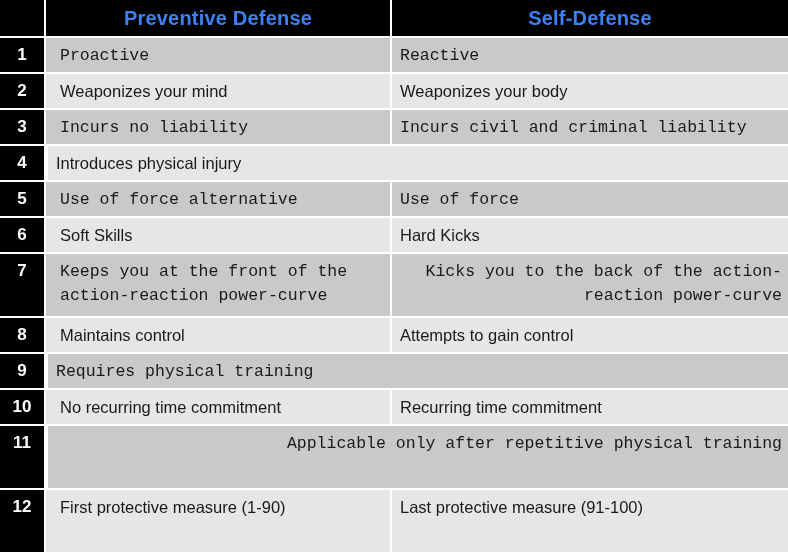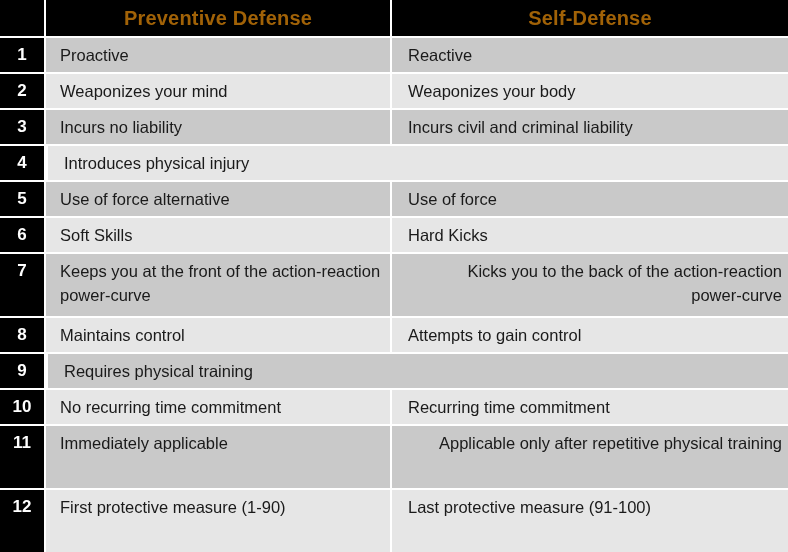--- a/index.html
+++ b/index.html
@@ -30,21 +30,21 @@
   .thead .num-head {
     width: 46px;
     flex: 0 0 46px;
     background: #000000;
     border-right: 2px solid #ffffff;
   }
   .thead .col-head {
     flex: 0 0 344px;
     width: 344px;
     background: #000000;
-    color: #a16207;
+    color: #3b82f6;
     font-weight: bold;
     font-size: 20px;
     display: flex;
     align-items: center;
     justify-content: center;
     letter-spacing: 0.2px;
   }
   .thead .col-head.second {
     flex: 1 1 auto;
     width: auto;
@@ -89,24 +89,24 @@
     font-size: 16.5px;
     color: #1a1a1a;
     padding: 6px 6px 6px 14px;
     line-height: 1.45;
     overflow: hidden;
   }
   .cell-txt.second {
     flex: 1 1 auto;
     width: auto;
     border-left: 2px solid #ffffff;
-    padding-left: 16px;
+    padding-left: 8px;
   }
 
-  .shade-dark  .cell-txt { background: #c9c9c9; }
+  .shade-dark  .cell-txt { background: #c9c9c9; font-family: Liberation Mono, monospace; }
   .shade-light .cell-txt { background: #e6e6e6; }
 
   .indent-first { text-indent: 6px; text-align: right; }
 </style>
 </head>
 <body>
 
 <div id="comparison-table">
 
   <div class="thead">
@@ -159,21 +159,20 @@
         <div class="cell-num">9</div>
         <div class="cell-txt second">Requires physical training</div>
       </div>
       <div class="trow h1 shade-light">
         <div class="cell-num">10</div>
         <div class="cell-txt">No recurring time commitment</div>
         <div class="cell-txt second">Recurring time commitment</div>
       </div>
       <div class="trow h2 shade-dark">
         <div class="cell-num">11</div>
-        <div class="cell-txt">Immediately applicable</div>
         <div class="cell-txt second indent-first">Applicable only after repetitive physical training</div>
       </div>
       <div class="trow h1 shade-light last">
         <div class="cell-num">12</div>
         <div class="cell-txt">First protective measure (1-90)</div>
         <div class="cell-txt second">Last protective measure (91-100)</div>
       </div>
     </div>
 
 </div>

